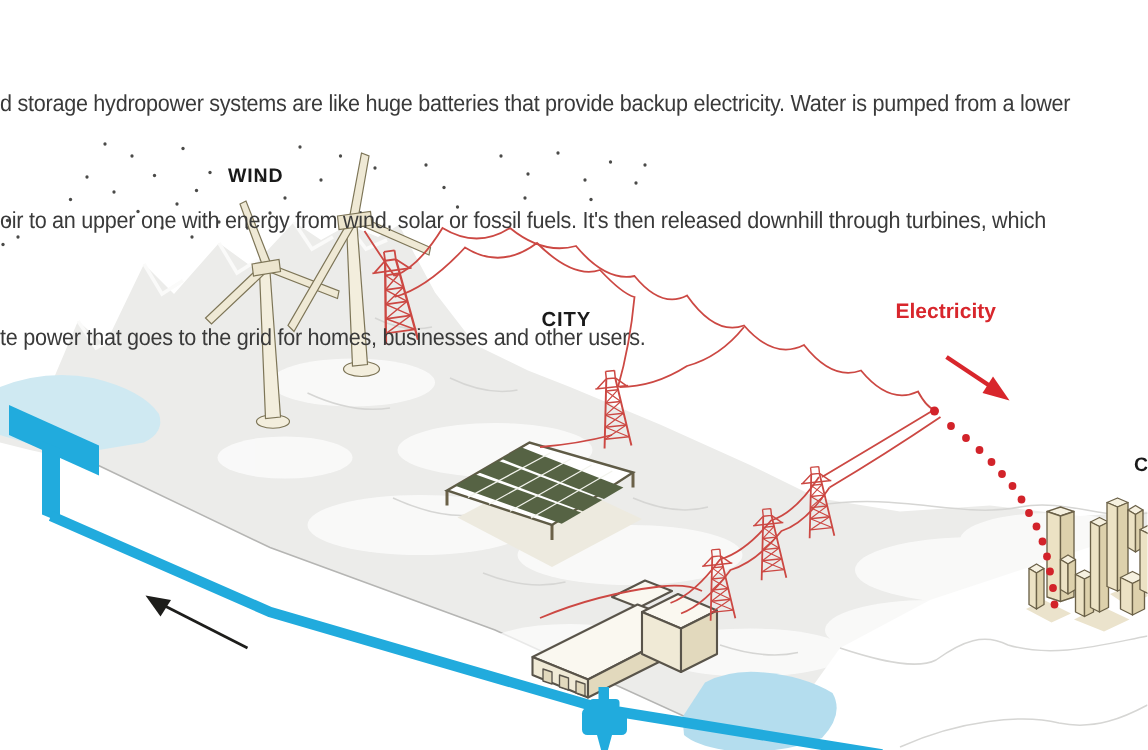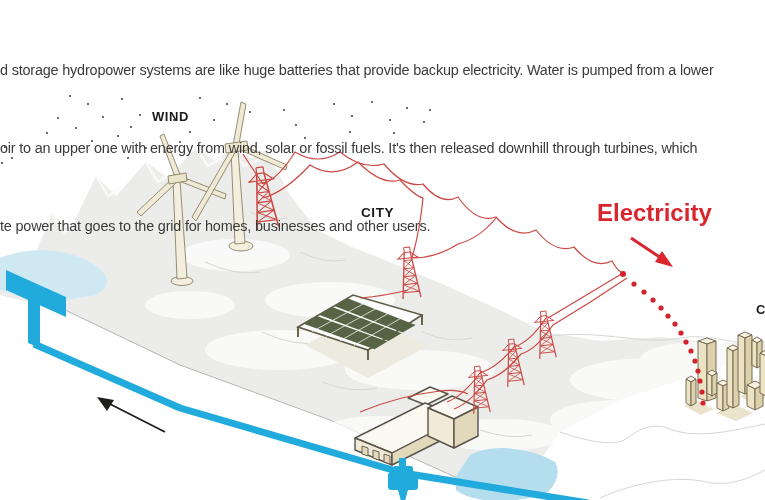--- a/index.html
+++ b/index.html
@@ -7,21 +7,21 @@
        font-family:"Liberation Sans",sans-serif;}
   #scene{position:absolute;left:0;top:0;width:765px;height:500px;}
   .txt{position:absolute;white-space:pre;}
   #intro{left:0;top:5px;font-size:15.5px;line-height:26px;color:#3a3a3a;
          transform:scaleX(.93);transform-origin:left top;letter-spacing:-.2px;}
   #caption{left:0;top:449px;font-size:17px;line-height:27px;font-weight:bold;color:#1e1e1e;
            transform:scaleX(.97);transform-origin:left top;}
   .maplabel{font-weight:bold;color:#1a1a1a;text-align:right;}
   #wind-label{left:152px;top:109px;font-size:13px;letter-spacing:.6px;}
   #solar-label{left:361px;top:205px;font-size:13.5px;letter-spacing:.6px;}
-  #electricity-label{left:597px;top:199px;font-size:24px;color:var(--red,#d8262c);}
+  #electricity-label{left:597px;top:199px;font-size:14px;color:var(--red,#d8262c);}
   #city-label{left:756px;top:302px;font-size:13px;}
 </style>
 </head>
 <body style="--red: #d8262c;">
 
 <svg id="scene" viewBox="0 0 765 500" xmlns="http://www.w3.org/2000/svg">
   <defs>
     <g id="pylon" stroke="#cc4843" fill="none" stroke-width="1.3">
       <path d="M-9,0 L-3,-46 M9,0 L3,-46"></path>
       <path stroke-width="1" d="M-8,-6 L8,-6 M-7,-14 L7,-14 M-6,-22 L6,-22 M-5,-30 L5,-30 M-4,-38 L4,-38"></path>

